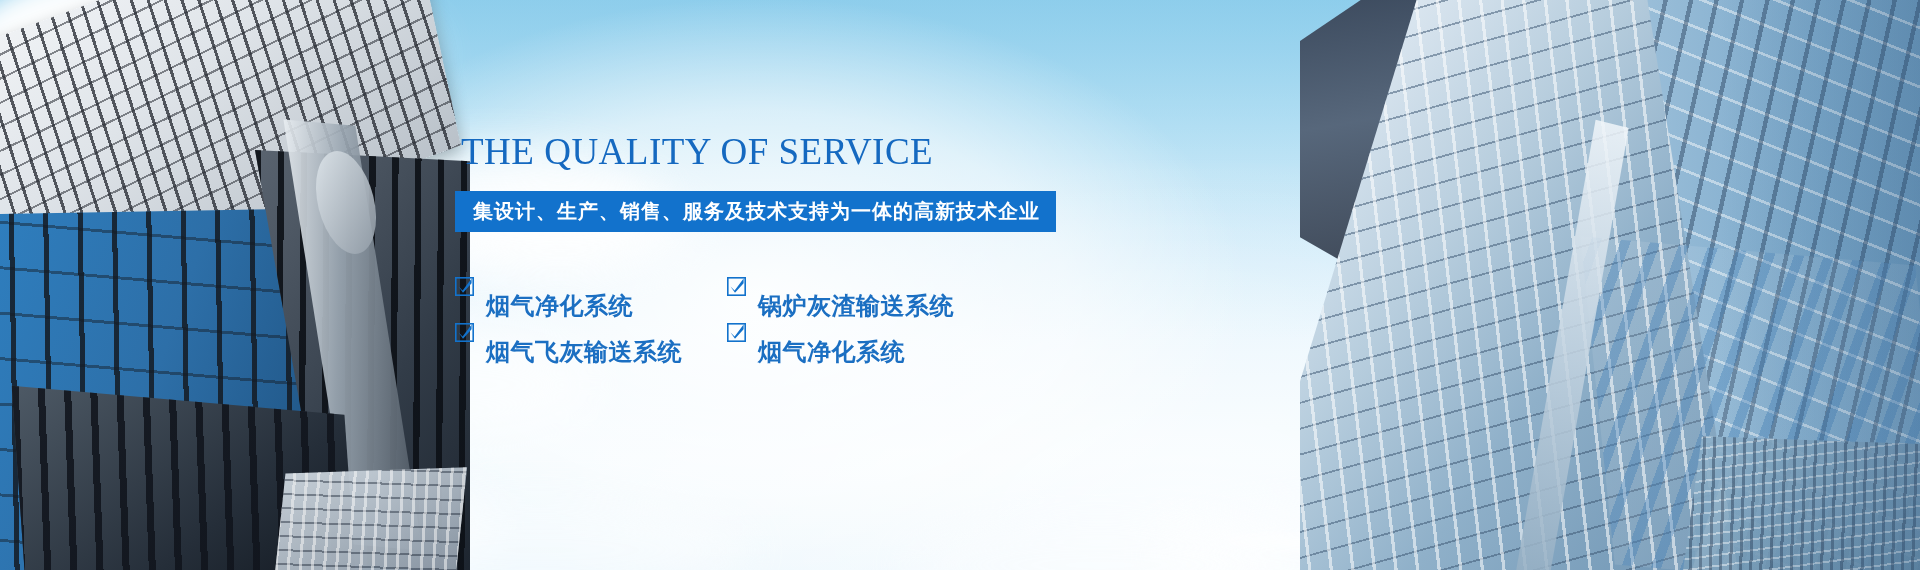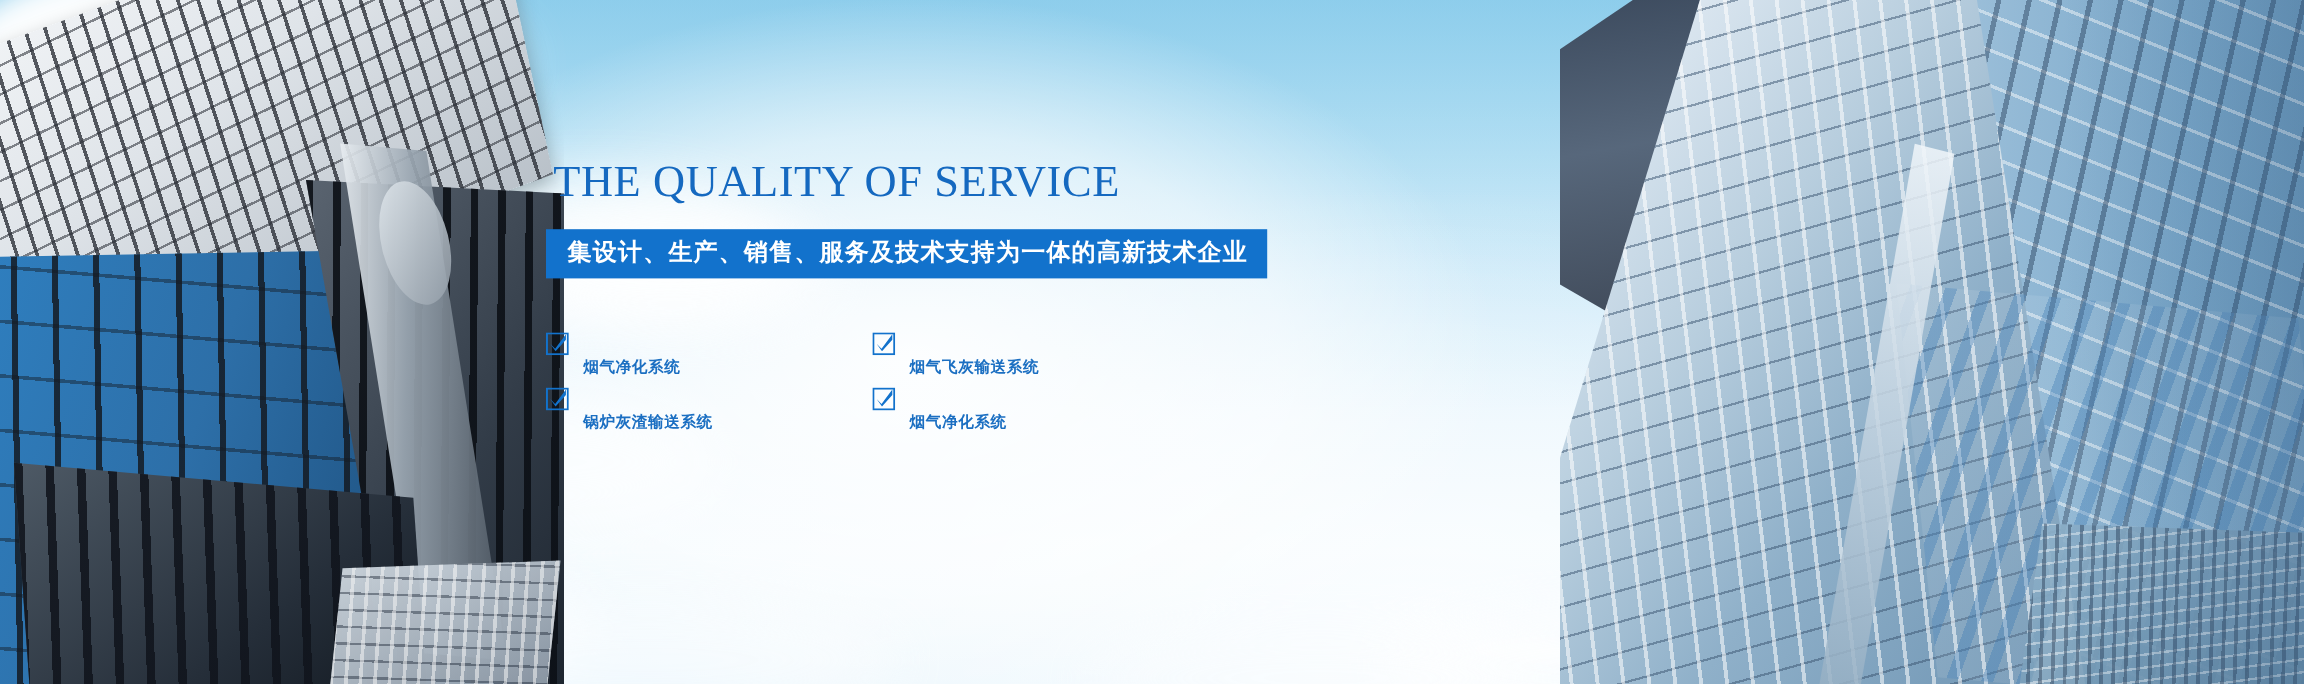--- a/index.html
+++ b/index.html
@@ -172,21 +172,21 @@
   }
   .subbar{
     display:inline-block;background:#1272cc;color:#fff;
     font-size:20px;font-weight:700;letter-spacing:1px;
     padding:10px 16px 11px 18px;white-space:nowrap;line-height:1;
   }
   .features{margin-top:32px;display:grid;grid-template-columns:272px auto;
             grid-auto-rows:44px;align-items:center;row-gap:2px;}
   .feat{display:flex;align-items:center;gap:12px;}
   .cbx{width:19px;height:19px;flex:0 0 19px;position:relative;}
-  .feat-label{font-size:13px;color:#1b6fc2;font-weight:700;letter-spacing:.5px;
+  .feat-label{font-size:24px;color:#1b6fc2;font-weight:700;letter-spacing:.5px;
               text-shadow:0 1px 2px rgba(255,255,255,.8);white-space:nowrap;margin-top:40px;}
 </style>
 </head>
 <body>
 
 <div class="banner">
 
   <div class="sky-glow"></div>
   <div class="cloud c1"></div>
   <div class="cloud c2"></div>
@@ -251,40 +251,40 @@
         <span class="feat-label">烟气净化系统</span>
       </div>
 
       <div class="feat">
         <span class="cbx">
           <svg viewBox="0 0 19 19" width="19" height="19">
             <rect x="0.8" y="0.8" width="17.4" height="17.4" fill="none" stroke="#1272cc" stroke-width="1.6"></rect>
             <path d="M3.5 9.4 L7.6 13.6 L16.6 1.6 L16.6 6.2 L8 15.8 Z" fill="#1272cc"></path>
           </svg>
         </span>
+        <span class="feat-label">锅炉灰渣输送系统</span>
+      </div>
+
+      <div class="feat">
+        <span class="cbx">
+          <svg viewBox="0 0 19 19" width="19" height="19">
+            <rect x="0.8" y="0.8" width="17.4" height="17.4" fill="none" stroke="#1272cc" stroke-width="1.6"></rect>
+            <path d="M3.5 9.4 L7.6 13.6 L16.6 1.6 L16.6 6.2 L8 15.8 Z" fill="#1272cc"></path>
+          </svg>
+        </span>
         <span class="feat-label">烟气飞灰输送系统</span>
       </div>
 
       <div class="feat">
         <span class="cbx">
           <svg viewBox="0 0 19 19" width="19" height="19">
             <rect x="0.8" y="0.8" width="17.4" height="17.4" fill="none" stroke="#1272cc" stroke-width="1.6"></rect>
             <path d="M3.5 9.4 L7.6 13.6 L16.6 1.6 L16.6 6.2 L8 15.8 Z" fill="#1272cc"></path>
           </svg>
         </span>
-        <span class="feat-label">锅炉灰渣输送系统</span>
-      </div>
-
-      <div class="feat">
-        <span class="cbx">
-          <svg viewBox="0 0 19 19" width="19" height="19">
-            <rect x="0.8" y="0.8" width="17.4" height="17.4" fill="none" stroke="#1272cc" stroke-width="1.6"></rect>
-            <path d="M3.5 9.4 L7.6 13.6 L16.6 1.6 L16.6 6.2 L8 15.8 Z" fill="#1272cc"></path>
-          </svg>
-        </span>
         <span class="feat-label">烟气净化系统</span>
       </div>
 
 
       <div class="feat">
         <span class="feat-label"></span>
       </div>
 
     </div>
   </div>

